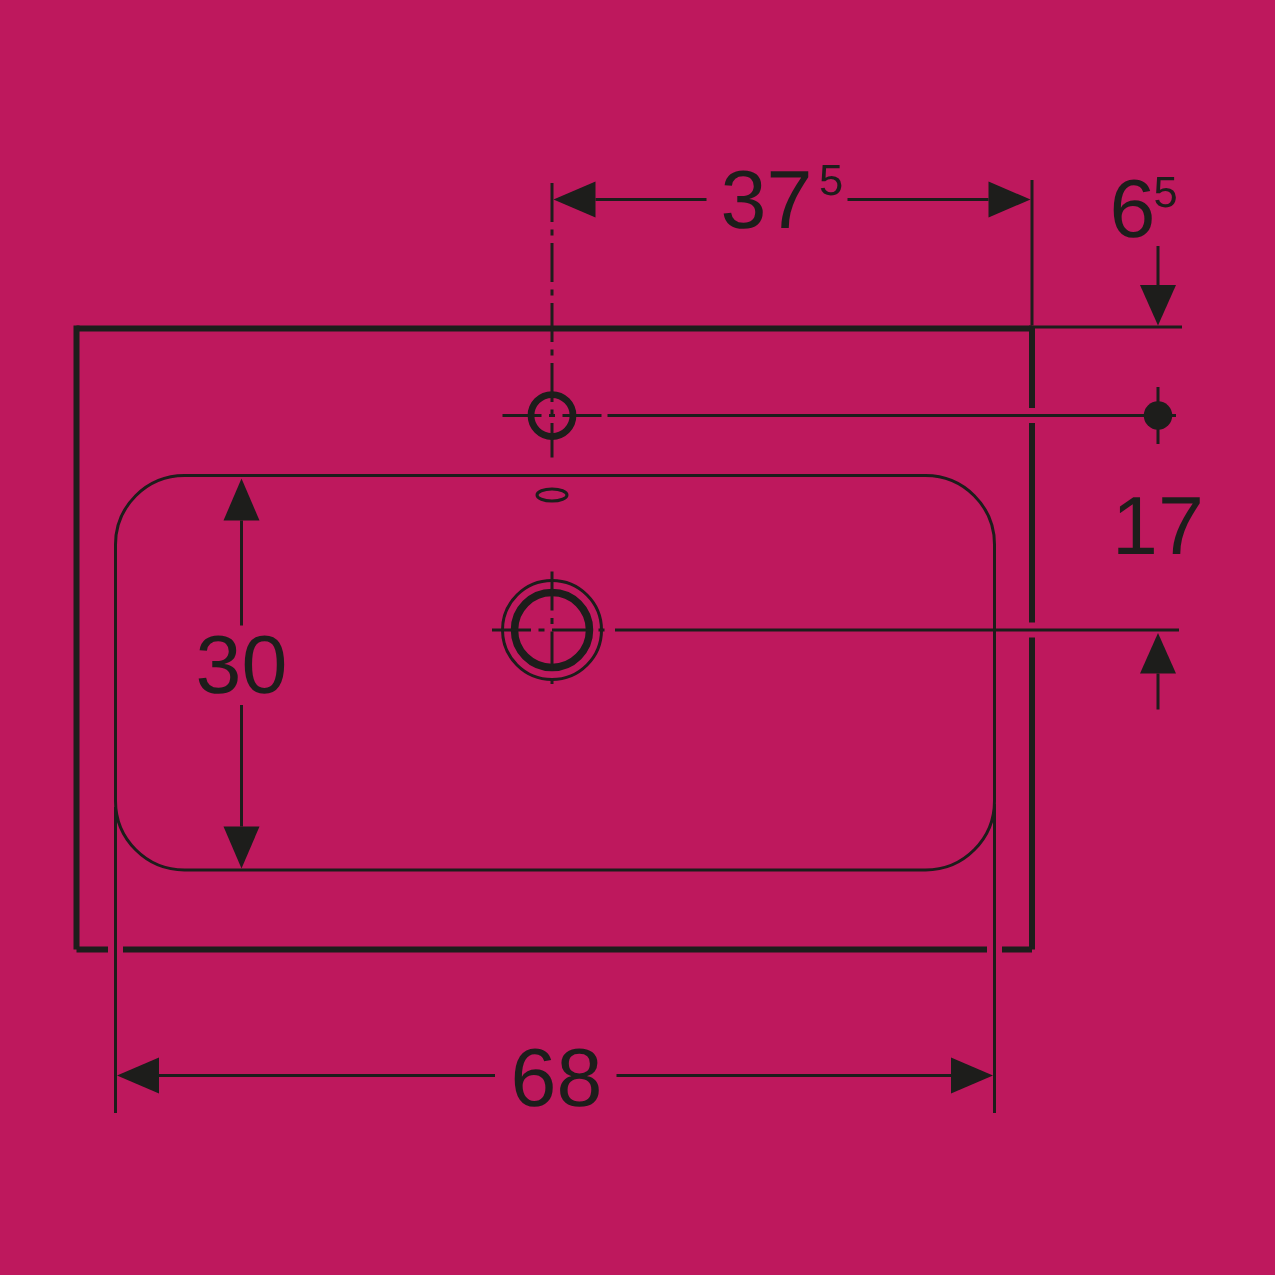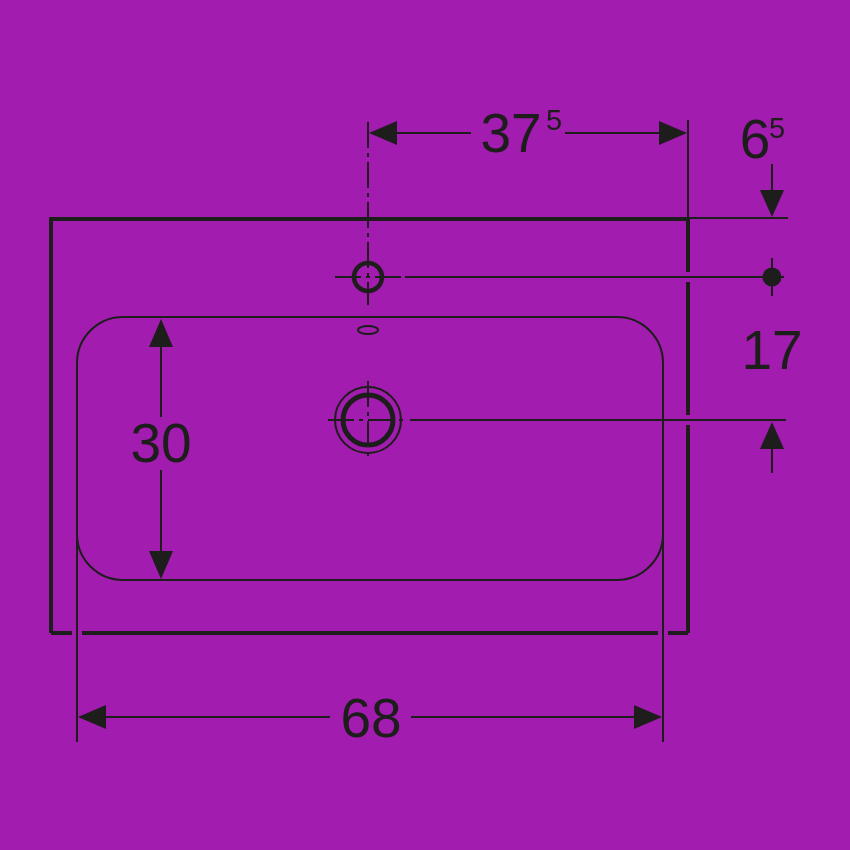--- a/index.html
+++ b/index.html
@@ -4,21 +4,21 @@
 <style>
   html, body {
     margin: 0;
     padding: 0;
     background: #ffffff;
   }
   .canvas {
     position: relative;
     width: 850px;
     height: 850px;
-    background: #a21caf;
+    background: #be185d;
     overflow: hidden;
   }
   svg {
     display: block;
   }
   svg text {
     font-family: "Liberation Sans", "DejaVu Sans", sans-serif;
     fill: #1d1d1b;
     stroke: none;
   }

